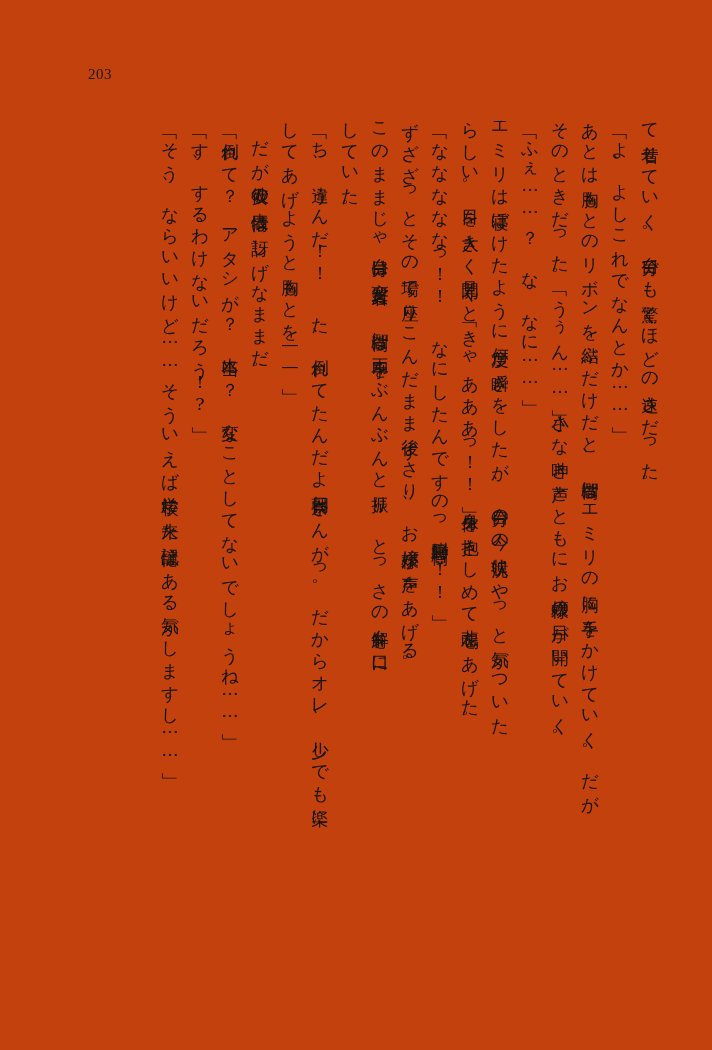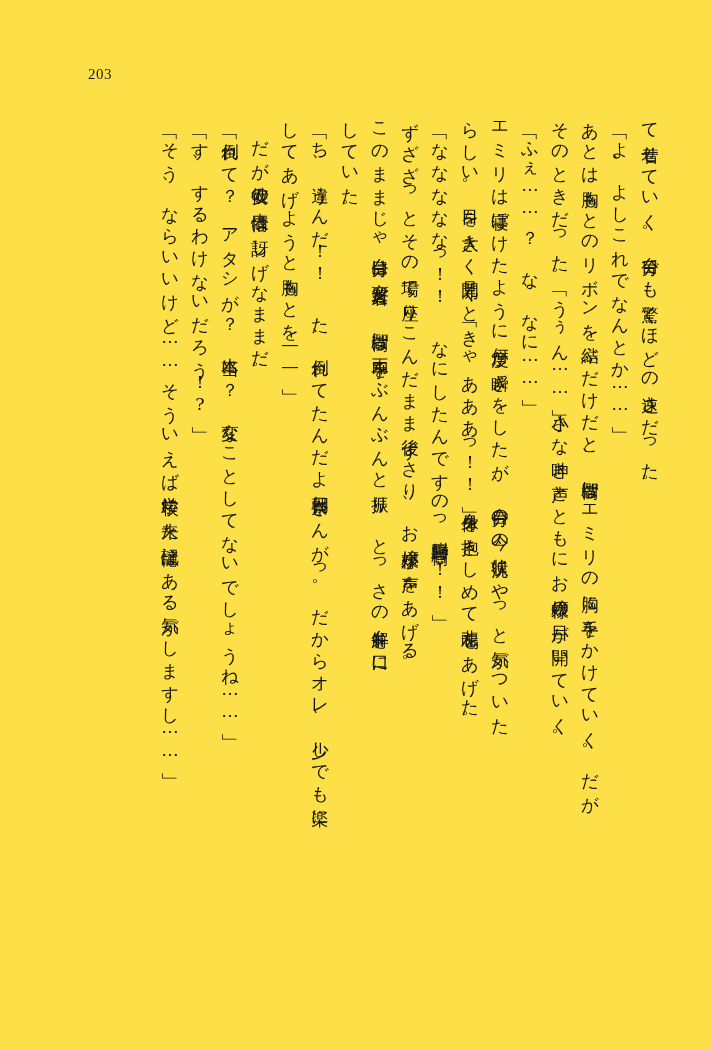--- a/index.html
+++ b/index.html
@@ -7,21 +7,21 @@
     padding: 0;
     background: #ffffff;
   }
   body {
     font-family: "Liberation Serif", "DejaVu Serif", serif;
   }
   .page {
     position: relative;
     width: 712px;
     height: 1050px;
-    background: #fde047;
+    background: #c2410c;
     overflow: hidden;
   }
   .page-number {
     position: absolute;
     top: 66px;
     left: 88px;
     font-size: 15px;
     color: #1a1a1a;
     letter-spacing: 0.5px;
     font-family: "Liberation Serif", "DejaVu Serif", serif;

